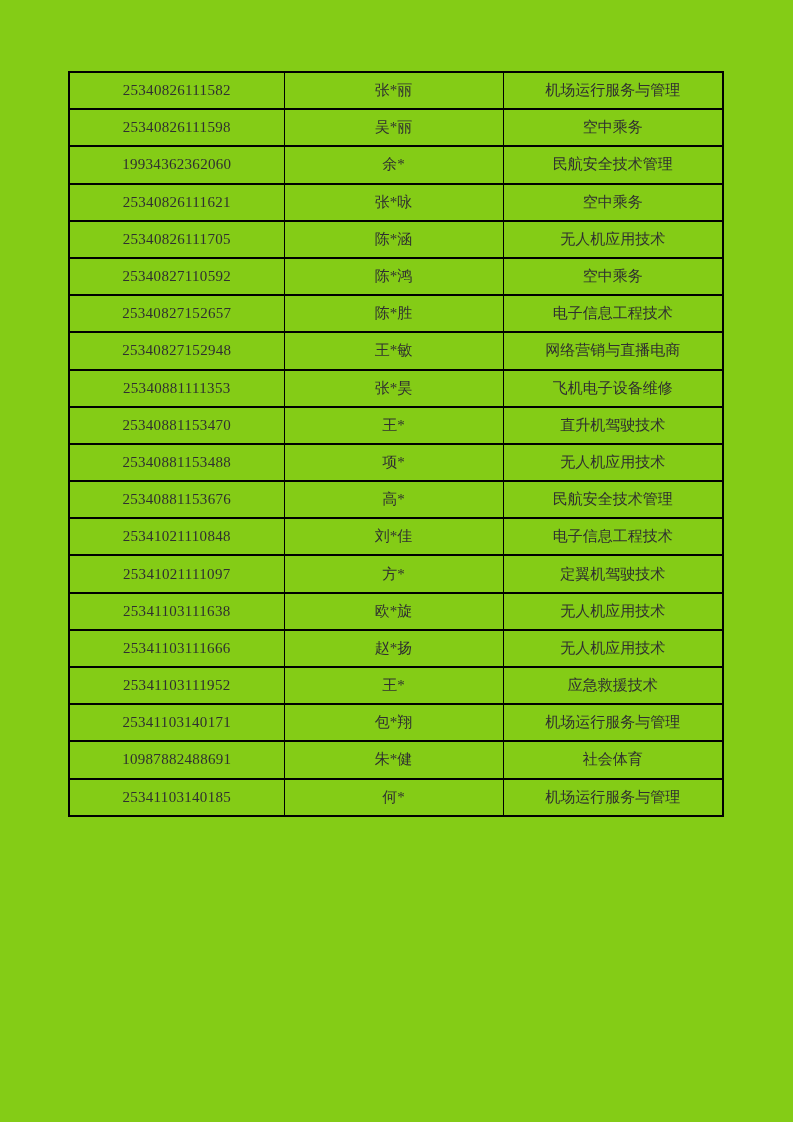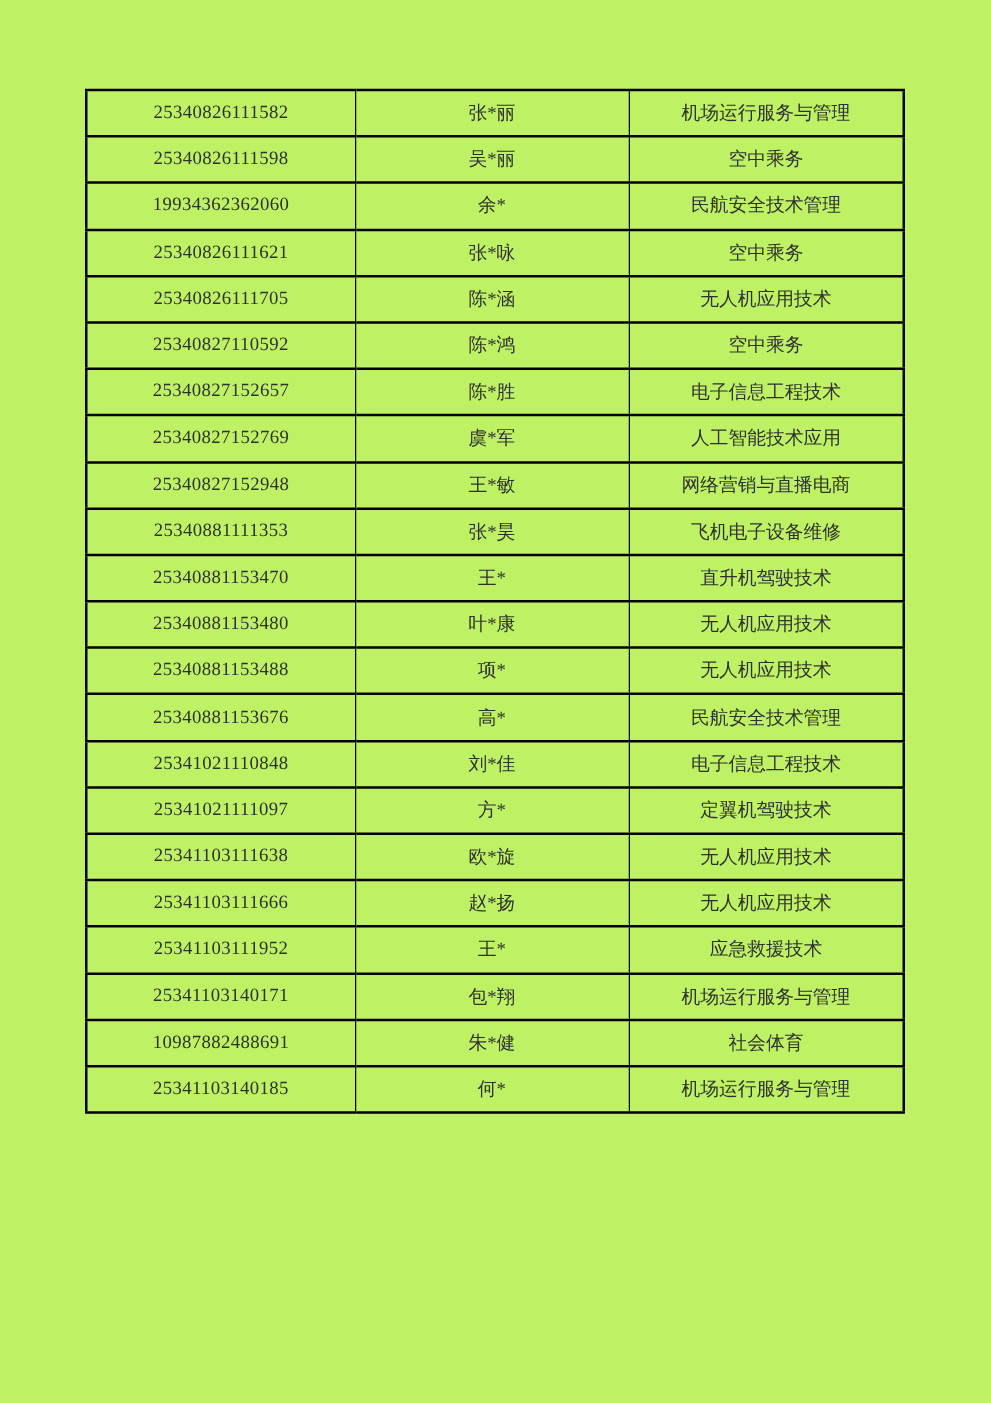--- a/index.html
+++ b/index.html
@@ -4,21 +4,21 @@
 <style>
   html, body {
     margin: 0;
     padding: 0;
     background: #ffffff;
   }
   .page {
     position: relative;
     width: 793px;
     height: 1122px;
-    background: #bef264;
+    background: #84cc16;
     overflow: hidden;
     font-family: "Liberation Serif", "DejaVu Serif", serif;
   }
   table.roster {
     position: absolute;
     left: 68px;
     top: 71px;
     width: 654px;
     border-collapse: collapse;
     table-layout: fixed;
@@ -89,49 +89,39 @@
     <td class="name"><span>陈*鸿</span></td>
     <td class="major"><span>空中乘务</span></td>
   </tr>
 
   <tr>
     <td class="num"><span>25340827152657</span></td>
     <td class="name"><span>陈*胜</span></td>
     <td class="major"><span>电子信息工程技术</span></td>
   </tr>
 
-  <tr>
-    <td class="num"><span>25340827152769</span></td>
-    <td class="name"><span>虞*军</span></td>
-    <td class="major"><span>人工智能技术应用</span></td>
-  </tr>
 
   <tr>
     <td class="num"><span>25340827152948</span></td>
     <td class="name"><span>王*敏</span></td>
     <td class="major"><span>网络营销与直播电商</span></td>
   </tr>
 
   <tr>
     <td class="num"><span>25340881111353</span></td>
     <td class="name"><span>张*昊</span></td>
     <td class="major"><span>飞机电子设备维修</span></td>
   </tr>
 
   <tr>
     <td class="num"><span>25340881153470</span></td>
     <td class="name"><span>王*</span></td>
     <td class="major"><span>直升机驾驶技术</span></td>
   </tr>
 
-  <tr>
-    <td class="num"><span>25340881153480</span></td>
-    <td class="name"><span>叶*康</span></td>
-    <td class="major"><span>无人机应用技术</span></td>
-  </tr>
 
   <tr>
     <td class="num"><span>25340881153488</span></td>
     <td class="name"><span>项*</span></td>
     <td class="major"><span>无人机应用技术</span></td>
   </tr>
 
   <tr>
     <td class="num"><span>25340881153676</span></td>
     <td class="name"><span>高*</span></td>

